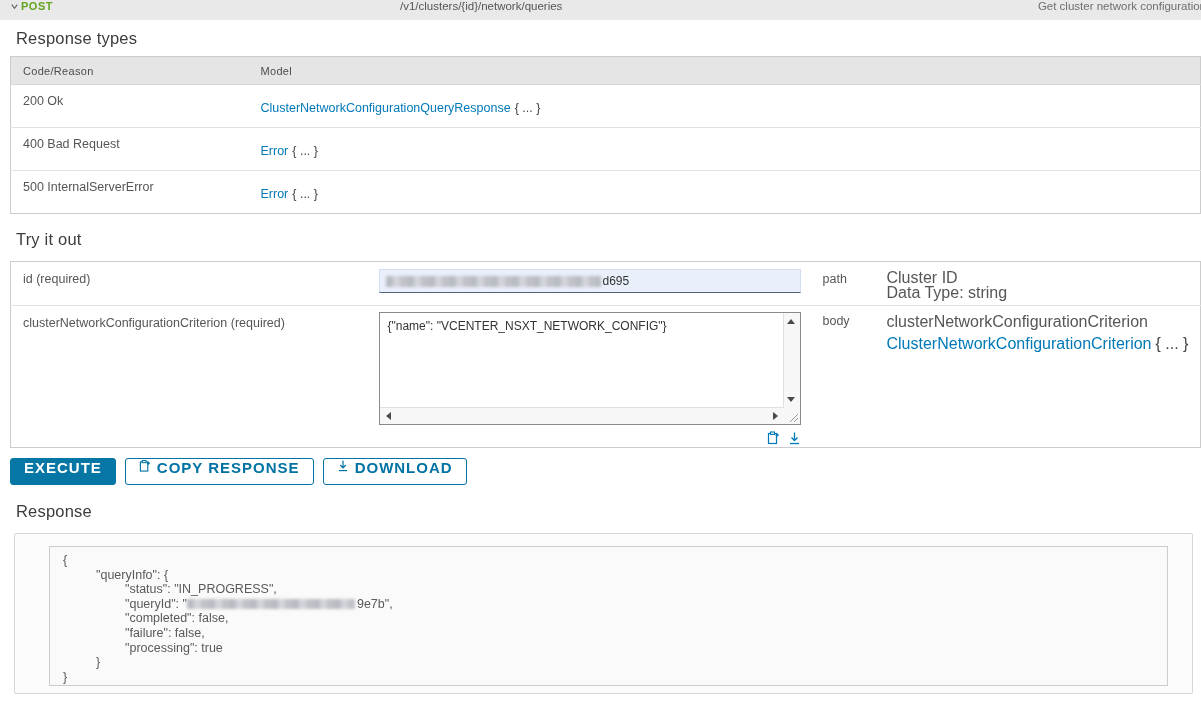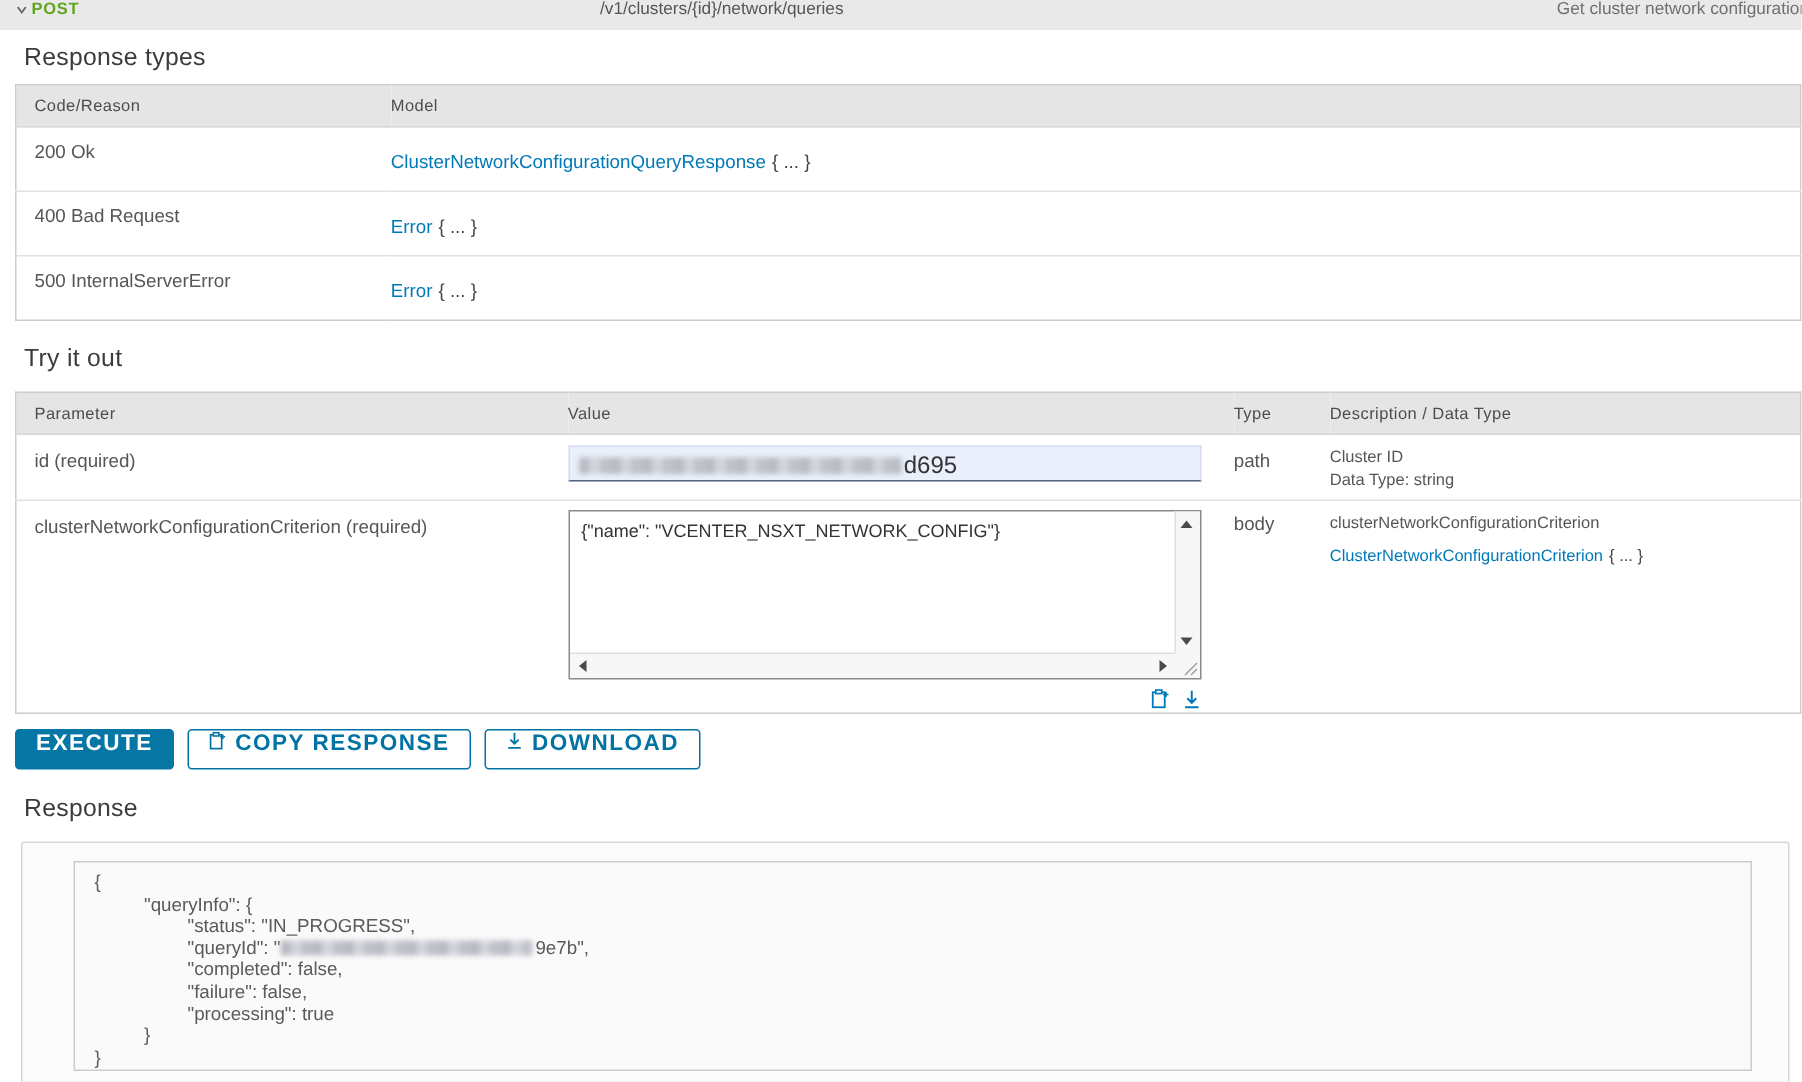--- a/index.html
+++ b/index.html
@@ -33,26 +33,26 @@
   .rt-model { padding:16px 0 12px 0; }
   tr.rt-row { height:41px; }
 
   .mlink { color:#0079b8; font-weight:400; cursor:pointer; }
   .msuf { color:#444; margin-left:4px; }
 
   tr.ti-row1 { height:44px; }
   tr.ti-row2 { height:142px; }
   .ti-param { padding:10px 0 0 12px; }
   .ti-type  { padding:10px 0 0 0; }
-  .ti-desc  { padding:8px 0 0 0; line-height:15px; font-size:11px; }
+  .ti-desc  { padding:8px 0 0 0; line-height:15px; font-size:16px; }
 
   
   .fake-input { margin-top:7px; width:422px; height:24px; background:#e9effb;
     border:1px solid #d3dcf0; border-bottom:1px solid #51627d; padding:4px 6px 0 6px;
-    font-size:16px; color:#333; cursor:text; }
+    font-size:12px; color:#333; cursor:text; }
 
   .redact { display:inline-block; height:11px; border-radius:1px; vertical-align:middle;
     background:repeating-linear-gradient(90deg,#b9bcc3 0 7px,#d2d4da 7px 14px,#c0c2c8 14px 21px);
     filter:blur(1.6px); margin-right:2px; }
   .redact-id { width:215px; }
   .redact-q  { width:168px; height:10px; }
 
   
   .ta-wrap { position:relative; margin-top:6px; width:422px; height:113px;
     border:1px solid #8a8a8a; background:#fff; }
@@ -141,26 +141,20 @@
 <h2 class="sec sec2">Try it out</h2>
 
 <table>
   <colgroup>
       <col style="width:368px">
       <col style="width:444px">
       <col style="width:64px">
       <col>
     </colgroup>
   <tbody>
-      <tr>
-    <th class="pad-l">Parameter</th>
-    <th>Value</th>
-    <th>Type</th>
-    <th>Description / Data Type</th>
-  </tr>
 
   <tr class="datarow ti-row1">
     <td class="ti-param">id (required)</td>
     <td>
       <div class="fake-input">
         <span class="redact redact-id"></span><span>d695</span>
       </div>
     </td>
     <td class="ti-type">path</td>
     <td class="ti-desc">

